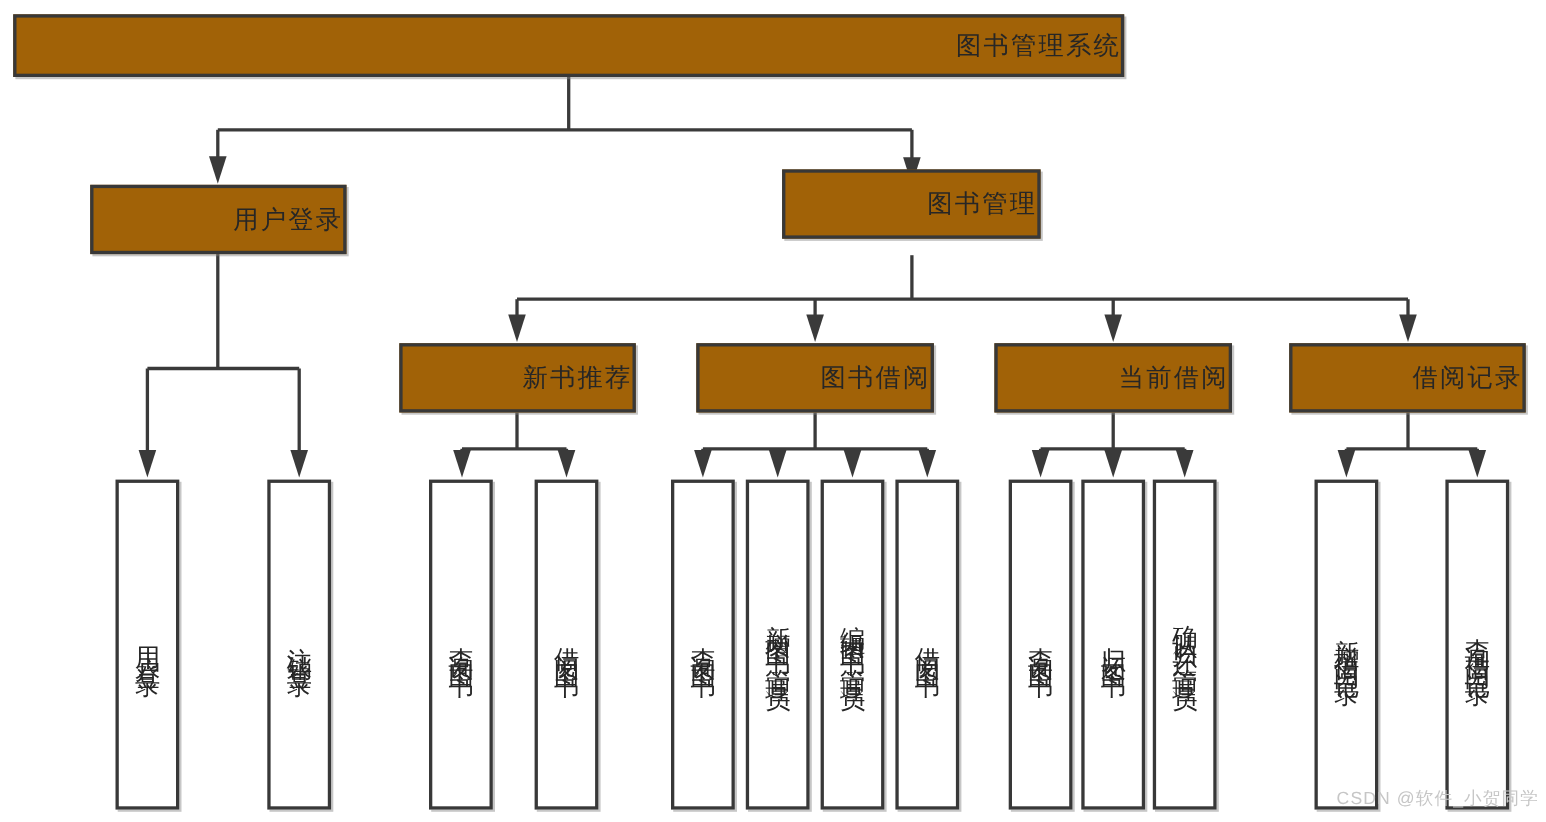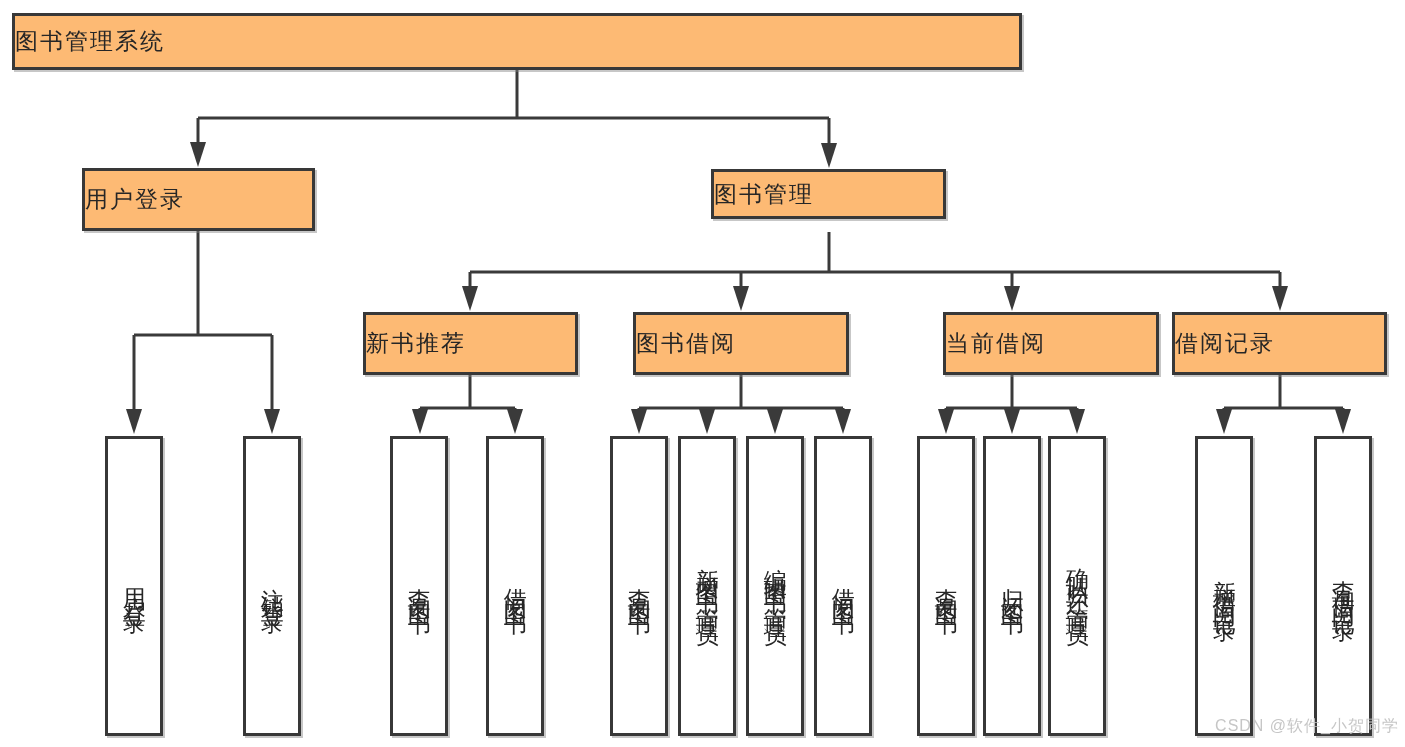--- a/index.html
+++ b/index.html
@@ -8,23 +8,23 @@
     width:1405px;height:747px;
     background:#ffffff;
     font-family:"Liberation Sans","DejaVu Sans",sans-serif;
     overflow:hidden;
   }
   #connectors{position:absolute;left:0;top:0;width:1405px;height:747px;}
   .hbox{
     position:absolute;
     box-sizing:border-box;
     border:3px solid #383838;
-    background:#fdba74;
+    background:#a16207;
     box-shadow:2px 2px 0 rgba(130,130,130,.45);
-    display:flex;align-items:center;justify-content:flex-start;
+    display:flex;align-items:center;justify-content:flex-end;
     font-size:23px;color:#262626;letter-spacing:2px;
     z-index:2;
   }
   .vbox{
     position:absolute;top:436px;width:58px;height:300px;
     box-sizing:border-box;
     border:3px solid #383838;
     background:#ffffff;
     box-shadow:2px 2px 0 rgba(130,130,130,.45);
     display:flex;align-items:center;justify-content:center;
@@ -114,31 +114,31 @@
     </g>
   </svg>
 
   <div class="hbox" style="left:12px;top:13px;width:1010px;height:57px;">
     <span>图书管理系统</span>
   </div>
 
   <div class="hbox" style="left:82px;top:168px;width:233px;height:63px;">
     <span>用户登录</span>
   </div>
-  <div class="hbox" style="left:711px;top:169px;width:235px;height:50px;">
+  <div class="hbox" style="left:711px;top:154px;width:235px;height:63px;">
     <span>图书管理</span>
   </div>
 
   <div class="hbox" style="left:363px;top:312px;width:215px;height:63px;">
     <span>新书推荐</span>
   </div>
   <div class="hbox" style="left:633px;top:312px;width:216px;height:63px;">
     <span>图书借阅</span>
   </div>
-  <div class="hbox" style="left:904px;top:312px;width:216px;height:63px;margin-left:39px;">
+  <div class="hbox" style="left:904px;top:312px;width:216px;height:63px;">
     <span>当前借阅</span>
   </div>
   <div class="hbox" style="left:1172px;top:312px;width:215px;height:63px;">
     <span>借阅记录</span>
   </div>
 
   <div class="vbox" style="left:105px;">
     <span class="vtext">用户登录</span>
   </div>
   <div class="vbox" style="left:243px;">

